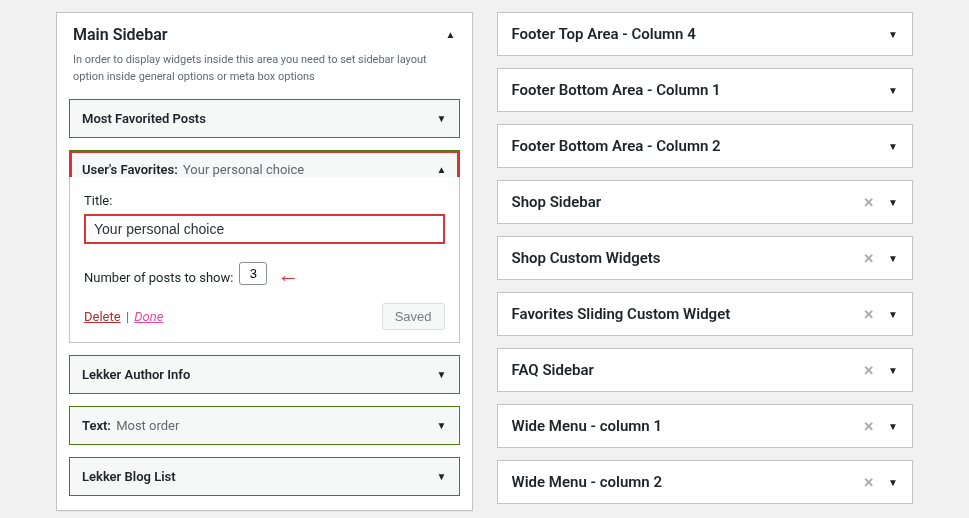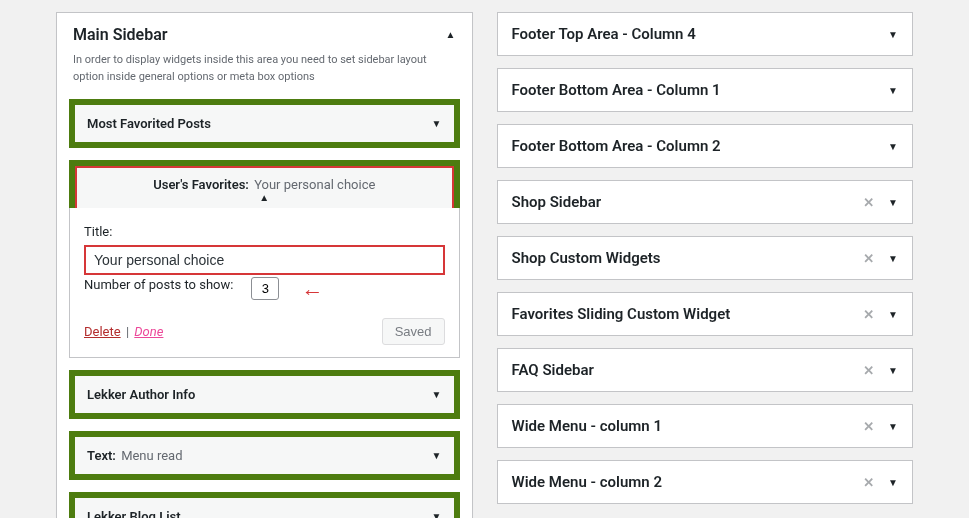--- a/index.html
+++ b/index.html
@@ -24,30 +24,30 @@
     .panel-header h3 { font-size:16px; font-weight:600; color:#1d2327; }
     .caret { font-size:10px; color:#1d2327; }
     .panel-desc {
       color:#646970; font-size:11px; line-height:1.5;
       padding:0 16px 14px;
     }
 
     .widget-list { padding:0 12px 14px; display:flex; flex-direction:column; gap:12px; }
 
     .widget-bar {
-      border:6px solid #4d7c0f;
+      border:1px solid #4d7c0f;
       background:#f6f7f7;
       display:flex; align-items:center; justify-content:space-between;
       padding:11px 12px;
       cursor:pointer;
     }
     .widget-bar .title { font-weight:600; font-size:13px; color:#1d2327; }
     .widget-bar .title .label { font-weight:600; }
     .widget-bar .title .sub { font-weight:400; color:#646970; margin-left:2px; }
-    .highlight-red { box-shadow:0 0 0 2px #d63638 inset;flex-direction:column; }
+    .highlight-red { box-shadow:0 0 0 2px #d63638 inset; }
 
     .right-icons { display:flex; align-items:center; gap:14px; }
     .clear-icon { color:#a7aaad; font-size:13px; font-weight:bold; }
 
     .widget-body {
       border:1px solid #c3c4c7; border-top:none;
       background:#fff;
       padding:16px 14px 12px;
       margin-top:-12px;
     }
@@ -57,21 +57,21 @@
       border:1px solid #8c8f94;
       padding:5px 8px;
       font-size:14px; background:#fff; color:#2c3338;
     }
     .text-input.highlight-red { border:2px solid #d63638; box-shadow:none; }
     .num-input {
       width:28px; text-align:center;
       border:1px solid #8c8f94; border-radius:3px;
       padding:3px 2px; font-size:13px;
     }
-    .field-row { display:flex; align-items:flex-start; gap:18px; margin-top:2px; }
+    .field-row { display:flex; align-items:flex-end; gap:6px; margin-top:18px; }
     .arrow {
       color:#d63638; font-size:22px; line-height:1; margin-left:4px;
       position:relative; top:1px;
     }
 
     .widget-footer { display:flex; align-items:center; justify-content:space-between; margin-top:18px; }
     .link-del { color:#b32d2e; text-decoration:underline; cursor:pointer; }
     .link-done { color:#ec4899; text-decoration:underline; cursor:pointer; margin-left:0;font-style:italic; }
     .sep { color:#646970; margin:0 2px; }
     .btn-saved {
@@ -139,21 +139,21 @@
         </div>
 
         <div class="widget-bar">
           <span class="title"><span class="label">Lekker Author Info</span></span>
           <span class="caret">▼</span>
         </div>
 
         <div class="widget-bar">
           <span class="title">
             <span class="label">Text:</span>
-            <span class="sub">Menu read</span>
+            <span class="sub">Most order</span>
           </span>
           <span class="caret">▼</span>
         </div>
 
         <div class="widget-bar">
           <span class="title"><span class="label">Lekker Blog List</span></span>
           <span class="caret">▼</span>
         </div>
 
       </div>

